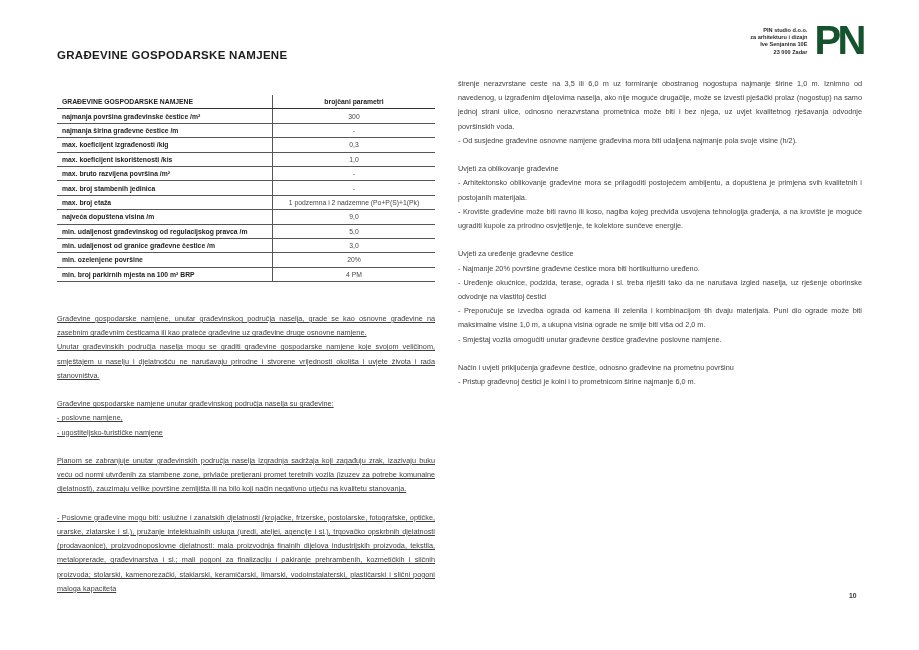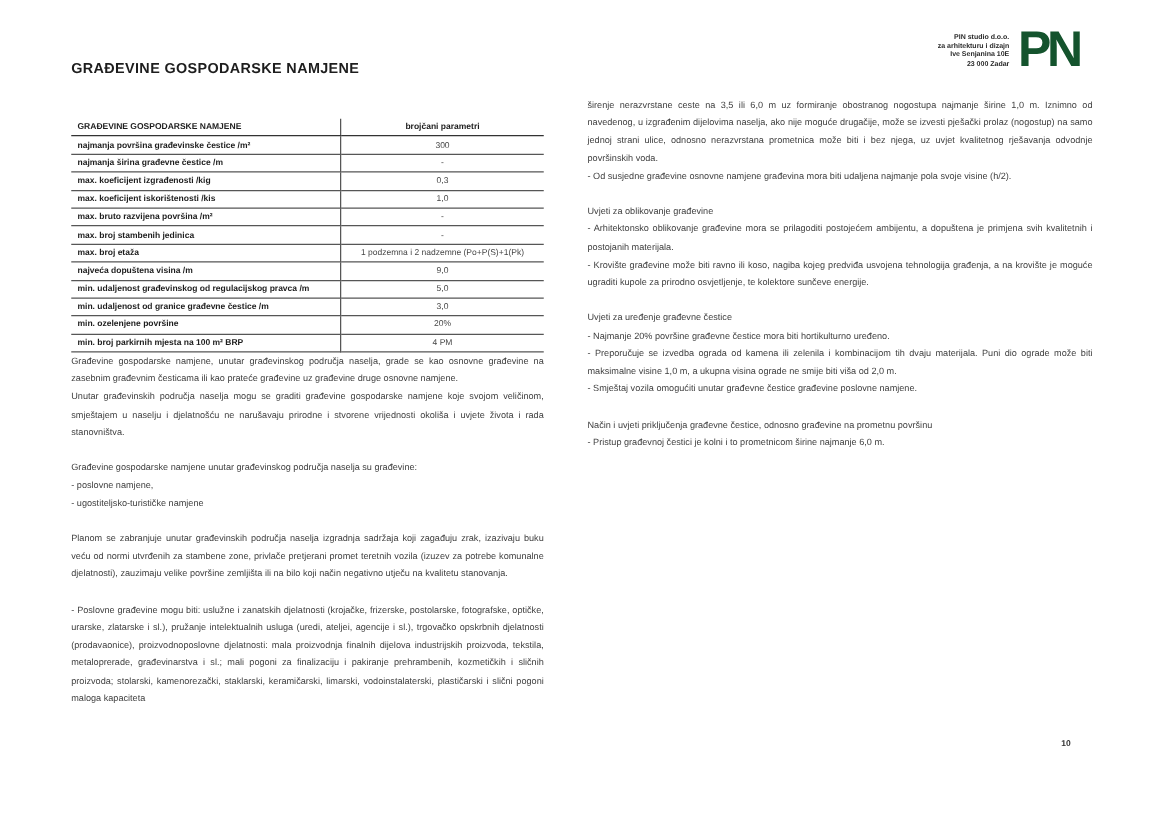--- a/index.html
+++ b/index.html
@@ -62,22 +62,22 @@
 
   
   .col {
     position:absolute;
     font-size:7.3px; line-height:14.2px;
     color:#3f3f3f;
     text-align:justify;
   }
   .col p { margin:0; }
   .col p.gap { margin-top:14.2px; }
-  .col.left  { top:282px; left:57px;  width:378px; }
-  .col.right { top:77px;  left:470px; width:404px; }
+  .col.left  { top:312px; left:57px;  width:378px;text-decoration:underline; }
+  .col.right { top:77px;  left:458px; width:404px; }
 
   .page-number {
     position:absolute; top:592px; left:849px;
     font-size:6.8px; font-weight:bold; color:#333333;
   }
 </style>
 </head>
 <body>
 
 <div class="page">
@@ -163,20 +163,21 @@
       <p class="gap">- Poslovne građevine mogu biti: uslužne i zanatskih djelatnosti (krojačke, frizerske, postolarske, fotografske, optičke, urarske, zlatarske i sl.), pružanje intelektualnih usluga (uredi, ateljei, agencije i sl.), trgovačko opskrbnih djelatnosti (prodavaonice), proizvodnoposlovne djelatnosti: mala proizvodnja finalnih dijelova industrijskih proizvoda, tekstila, metaloprerade, građevinarstva i sl.; mali pogoni za finalizaciju i pakiranje prehrambenih, kozmetičkih i sličnih proizvoda; stolarski, kamenorezački, staklarski, keramičarski, limarski, vodoinstalaterski, plastičarski i slični pogoni maloga kapaciteta</p>
     </div>
   <div class="col right">
       <p>širenje nerazvrstane ceste na 3,5 ili 6,0 m uz formiranje obostranog nogostupa najmanje širine 1,0 m. Iznimno od navedenog, u izgrađenim dijelovima naselja, ako nije moguće drugačije, može se izvesti pješački prolaz (nogostup) na samo jednoj strani ulice, odnosno nerazvrstana prometnica može biti i bez njega, uz uvjet kvalitetnog rješavanja odvodnje površinskih voda.</p>
       <p>- Od susjedne građevine osnovne namjene građevina mora biti udaljena najmanje pola svoje visine (h/2).</p>
       <p class="gap">Uvjeti za oblikovanje građevine</p>
       <p>- Arhitektonsko oblikovanje građevine mora se prilagoditi postojećem ambijentu, a dopuštena je primjena svih kvalitetnih i postojanih materijala.</p>
       <p>- Krovište građevine može biti ravno ili koso, nagiba kojeg predviđa usvojena tehnologija građenja, a na krovište je moguće ugraditi kupole za prirodno osvjetljenje, te kolektore sunčeve energije.</p>
       <p class="gap">Uvjeti za uređenje građevne čestice</p>
       <p>- Najmanje 20% površine građevne čestice mora biti hortikulturno uređeno.</p>
+      <p>- Uređenje okućnice, podzida, terase, ograda i sl. treba riješiti tako da ne narušava izgled naselja, uz rješenje oborinske odvodnje na vlastitoj čestici</p>
       <p>- Preporučuje se izvedba ograda od kamena ili zelenila i kombinacijom tih dvaju materijala. Puni dio ograde može biti maksimalne visine 1,0 m, a ukupna visina ograde ne smije biti viša od 2,0 m.</p>
       <p>- Smještaj vozila omogućiti unutar građevne čestice građevine poslovne namjene.</p>
       <p class="gap">Način i uvjeti priključenja građevne čestice, odnosno građevine na prometnu površinu</p>
       <p>- Pristup građevnoj čestici je kolni i to prometnicom širine najmanje 6,0 m.</p>
     </div>
 
   <div class="page-number">10</div>
 
 </div>
 

